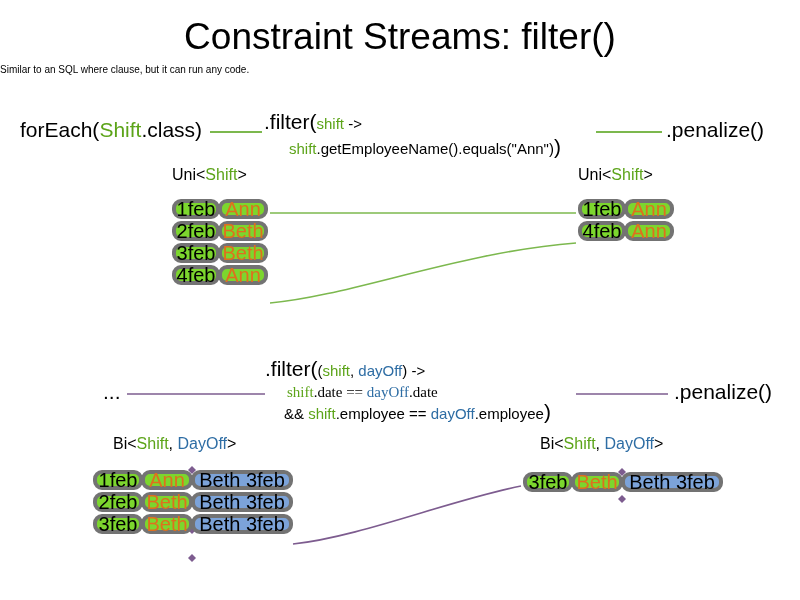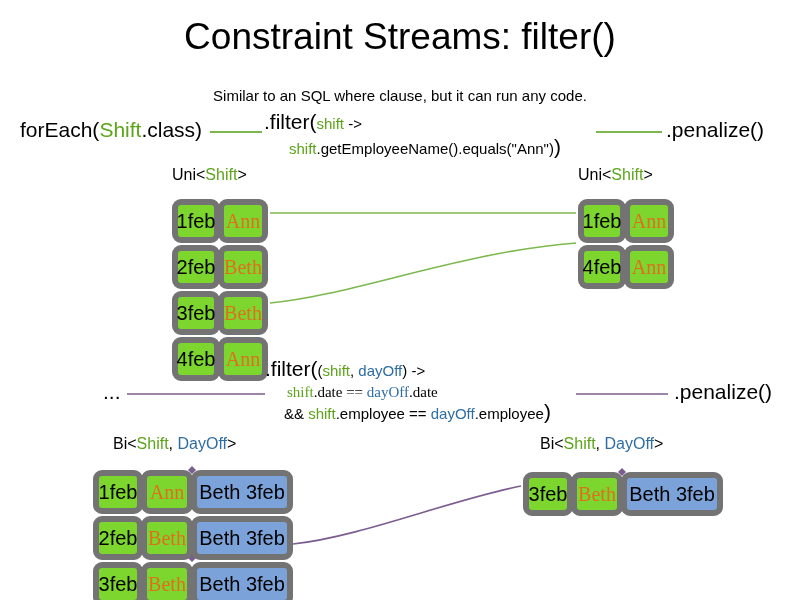--- a/index.html
+++ b/index.html
@@ -3,37 +3,37 @@
 <meta charset="utf-8">
 <style>
   html,body { margin:0; padding:0; background:#fff; }
   .slide {
     position:relative; width:800px; height:600px; background:#ffffff;
     font-family:"Liberation Sans", sans-serif; overflow:hidden; color:var(--ink,#000);
   }
   .abs { position:absolute; }
   .overlay { position:absolute; left:0; top:0; width:800px; height:600px; pointer-events:none; }
   .title { left:0; top:16px; width:800px; text-align:center; font-size:37px; line-height:1.15; }
-  .subtitle { left:0; top:87px; width:800px; text-align:center; font-size:15px; }
+  .subtitle { left:0; top:64px; width:800px; font-size:10px; }
   .code { white-space:nowrap; line-height:1.18; color:var(--ink,#000); }
   .big { font-size:21px; }
   .small { font-size:15px; }
   .green { color:var(--green-text,#5CA419); }
   .blue { color:var(--blue-text,#2E6DA4); }
   .typelabel { font-size:16px; white-space:nowrap; }
   .tbl { display:flex; flex-direction:column; gap:2px; }
   .trow { display:flex; }
   .cell {
-    box-sizing:border-box; height:44px; border:6px solid #737373; border-radius:9px;
+    box-sizing:border-box; height:20px; border:4px solid #737373; border-radius:9px;
     display:flex; align-items:center; justify-content:center; font-size:20px;
     background:var(--cell-green,#7CD62E); white-space:nowrap;
   }
   .cell + .cell { margin-left:-2px; }
   .c-date { width:48px; color:var(--ink,#000); }
-  .c-name { width:50px; color:var(--orange-text,#DF6F1E);font-family:Liberation Serif, serif; }
+  .c-name { width:50px; color:var(--orange-text,#DF6F1E); }
   .bi .c-date { width:50px; }
   .bi .c-name { width:52px; }
   .c-pair { width:102px; background:var(--cell-blue,#7CA3D9); color:var(--ink,#000); }
   .lg { stroke:var(--line-green,#7CB84E); stroke-width:2; fill:none; }
   .lgt { stroke:var(--line-green,#7CB84E); stroke-width:1.6; fill:none; }
   .lp { stroke:var(--line-purple,#7D5C8F); stroke-width:1.6; fill:none; }
   .dia { fill:var(--line-purple,#7D5C8F); stroke:none; }
 </style>
 </head>
 <body>

